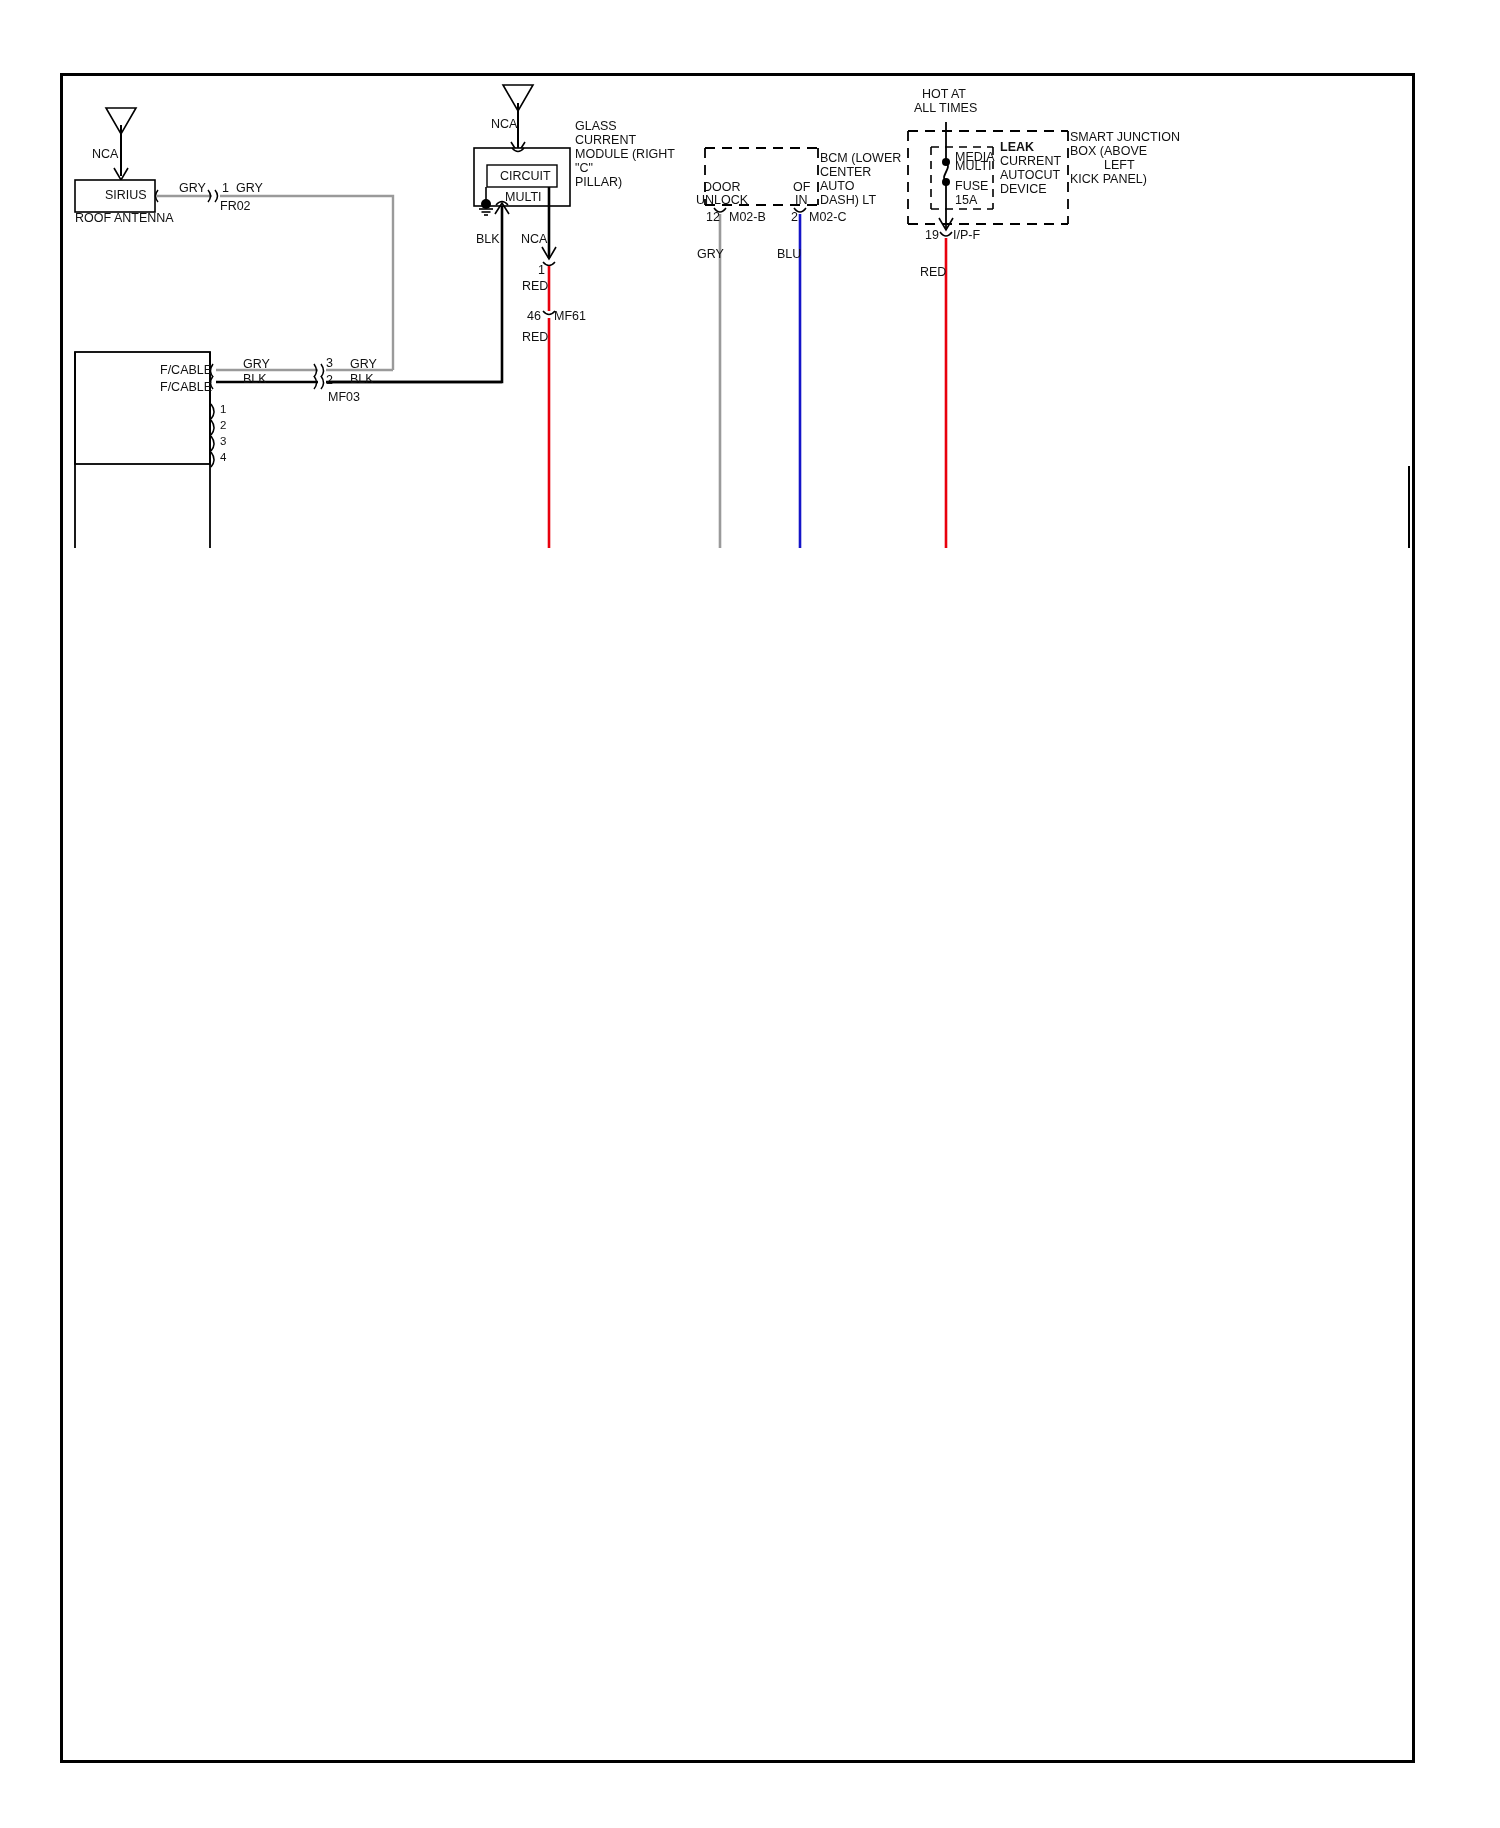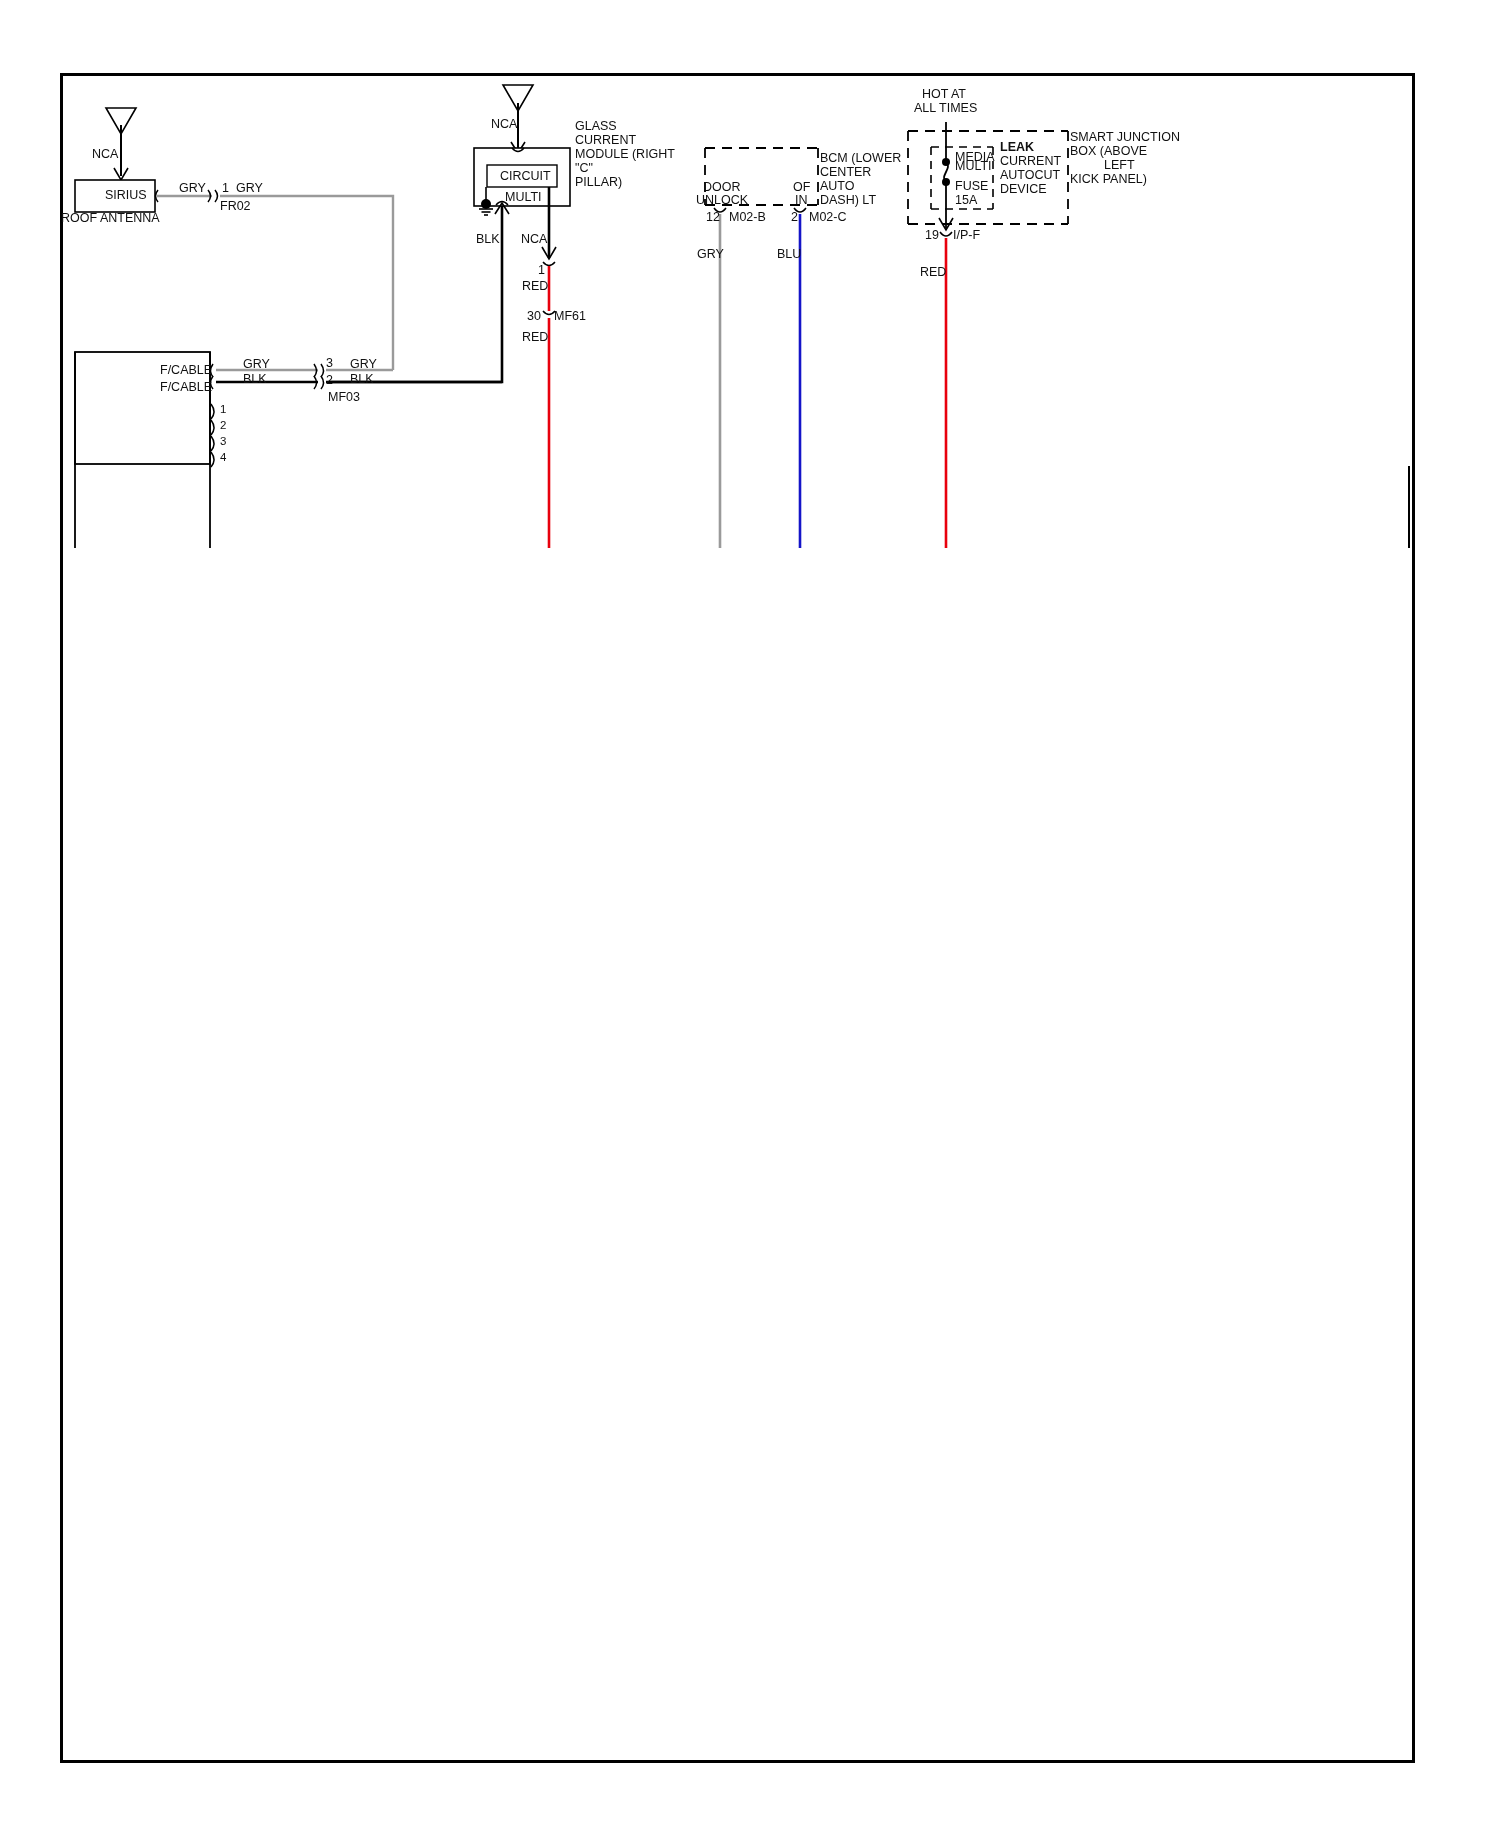--- a/index.html
+++ b/index.html
@@ -275,39 +275,39 @@
     <path d="M211,404 q6,8 0,15" fill="none" stroke="#000" stroke-width="1.5"></path>
     <path d="M211,420 q6,8 0,15" fill="none" stroke="#000" stroke-width="1.5"></path>
     <path d="M211,436 q6,8 0,15" fill="none" stroke="#000" stroke-width="1.5"></path>
     <path d="M211,452 q6,8 0,15" fill="none" stroke="#000" stroke-width="1.5"></path>
 
     <line x1="1409" y1="466" x2="1409" y2="548" stroke="#000" stroke-width="2"></line>
   </svg>
 
   <div class="lbl" style="left:92px;top:148px;">NCA</div>
   <div class="lbl" style="left:105px;top:189px;">SIRIUS</div>
-  <div class="lbl" style="left:61px;top:212px;">ROOF ANTENNA</div>
+  <div class="lbl" style="left:75px;top:212px;">ROOF ANTENNA</div>
   <div class="lbl" style="left:179px;top:182px;">GRY</div>
   <div class="lbl" style="left:222px;top:182px;">1</div>
   <div class="lbl" style="left:236px;top:182px;">GRY</div>
   <div class="lbl" style="left:220px;top:200px;">FR02</div>
 
   <div class="lbl" style="left:491px;top:118px;">NCA</div>
   <div class="lbl" style="left:500px;top:170px;">CIRCUIT</div>
   <div class="lbl" style="left:505px;top:191px;">MULTI</div>
   <div class="lbl" style="left:575px;top:120px;">GLASS</div>
   <div class="lbl" style="left:575px;top:134px;">CURRENT</div>
   <div class="lbl" style="left:575px;top:148px;">MODULE (RIGHT</div>
   <div class="lbl" style="left:575px;top:162px;">"C"</div>
   <div class="lbl" style="left:575px;top:176px;">PILLAR)</div>
   <div class="lbl" style="left:476px;top:233px;">BLK</div>
   <div class="lbl" style="left:521px;top:233px;">NCA</div>
   <div class="lbl" style="left:538px;top:264px;">1</div>
   <div class="lbl" style="left:522px;top:280px;">RED</div>
-  <div class="lbl" style="left:527px;top:310px;">30</div>
+  <div class="lbl" style="left:527px;top:310px;">46</div>
   <div class="lbl" style="left:554px;top:310px;">MF61</div>
   <div class="lbl" style="left:522px;top:331px;">RED</div>
 
   <div class="lbl" style="left:703px;top:181px;">DOOR</div>
   <div class="lbl" style="left:696px;top:194px;">UNLOCK</div>
   <div class="lbl" style="left:793px;top:181px;">OF</div>
   <div class="lbl" style="left:795px;top:194px;">IN</div>
   <div class="lbl" style="left:706px;top:211px;">12</div>
   <div class="lbl" style="left:729px;top:211px;">M02-B</div>
   <div class="lbl" style="left:791px;top:211px;">2</div>

